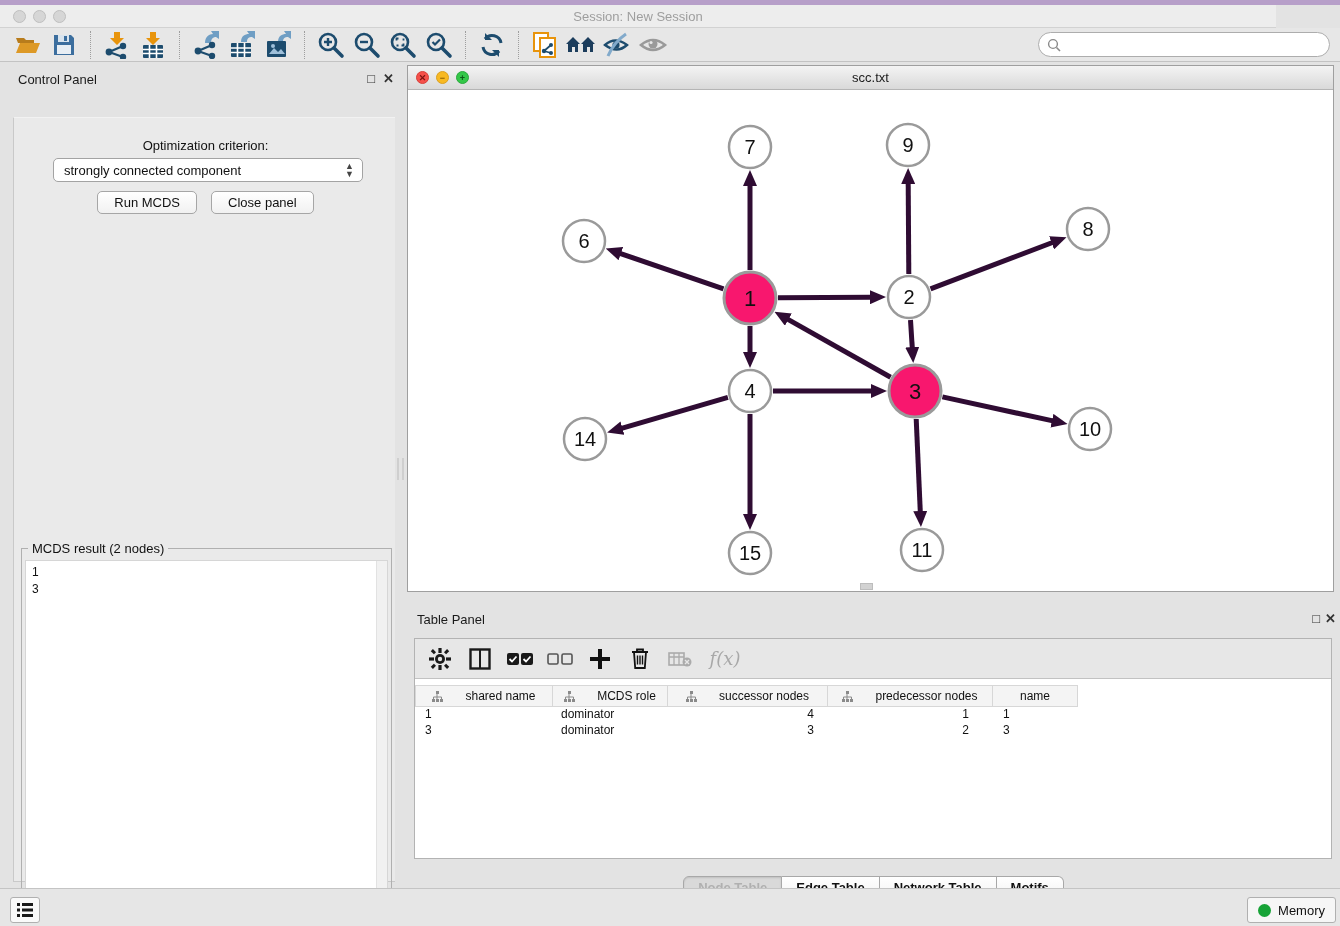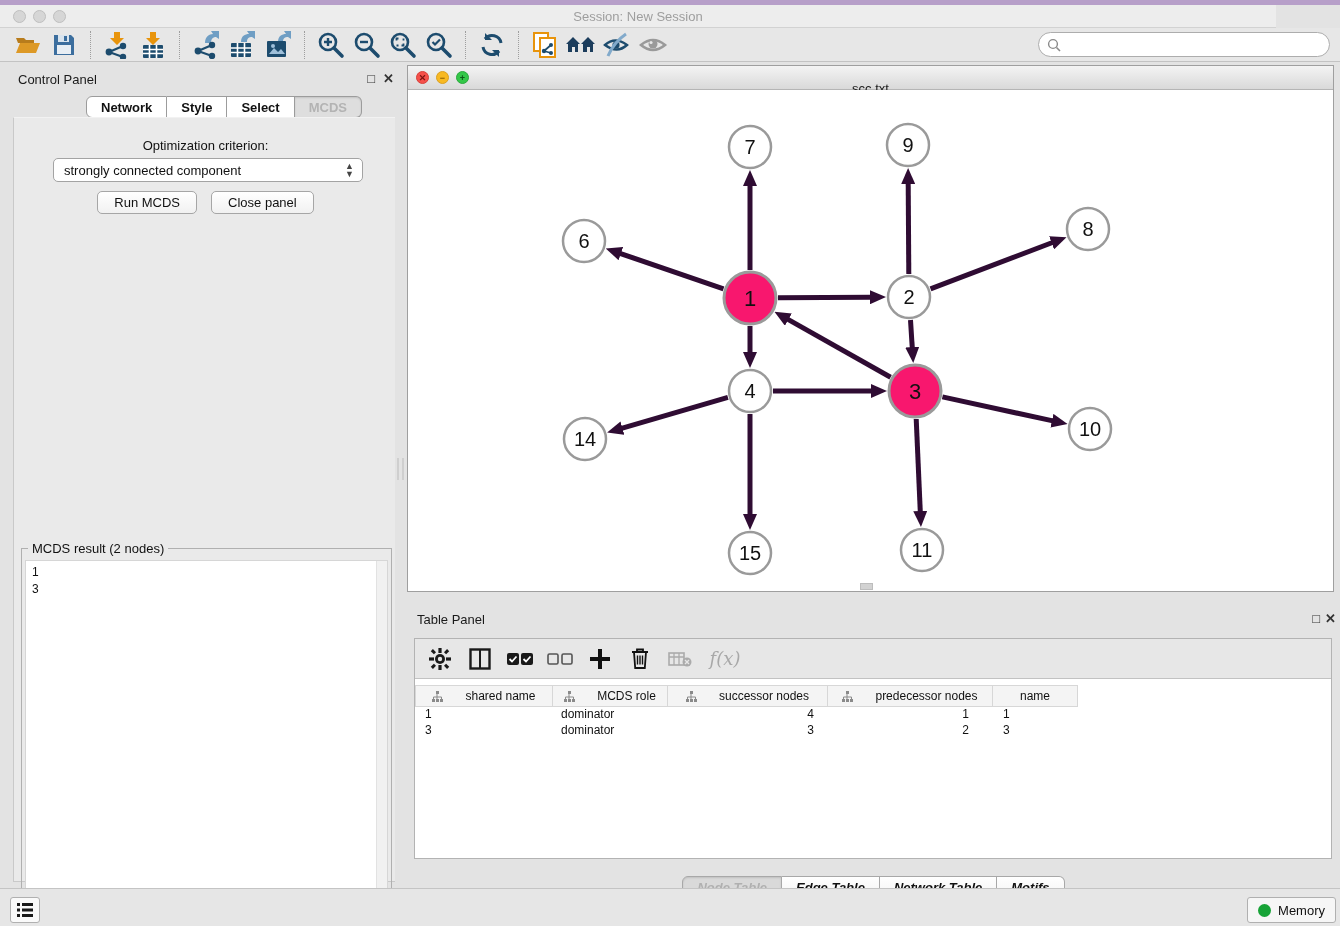--- a/index.html
+++ b/index.html
@@ -39,21 +39,21 @@
   .divider-v { position:absolute; left:395px; top:62px; width:12px; height:826px; background:#e3e3e3; }
   .divider-grip { position:absolute; left:2px; top:396px; width:7px; height:22px; border-left:2px solid #cfcfcf; border-right:2px solid #cfcfcf; }
 
   
   .net-window { position:absolute; left:407px; top:65px; width:927px; height:527px; background:#fff; border:1px solid #9f9f9f; }
   .net-titlebar { position:absolute; left:0; top:0; width:100%; height:24px; background:linear-gradient(#f4f4f4,#d9d9d9); border-bottom:1px solid #b5b5b5; }
   .tl { position:absolute; top:5px; width:13px; height:13px; border-radius:50%; font-size:9px; font-weight:bold; display:flex; align-items:center; justify-content:center; }
   .tl-red { left:8px; background:#f5504a; border:1px solid #d7403a; color:#7c1210; }
   .tl-yellow { left:28px; background:#f8b922; border:1px solid #dba021; color:#8a5d00; }
   .tl-green { left:48px; background:#33c748; border:1px solid #2aa93c; color:#0c5a17; }
-  .net-title { position:absolute; left:0; right:0; top:4px; text-align:center; font-size:13px; color:#1a1a1a;margin-top:11px; }
+  .net-title { position:absolute; left:0; right:0; top:4px; text-align:center; font-size:13px; color:#1a1a1a; }
   .net-canvas { position:absolute; left:0; top:24px; width:925px; height:501px; background:#fff; }
   .net-hthumb { position:absolute; left:452px; bottom:1px; width:13px; height:7px; background:#d2d2d2; border:1px solid #bdbdbd; }
 
   
   .table-panel { position:absolute; left:407px; top:595px; width:933px; height:291px; background:#e3e3e3;margin-top:12px; }
   .tp-header { position:absolute; left:10px; top:5px; font-size:13px; color:#1a1a1a; }
   .tp-container { position:absolute; left:7px; top:31px; width:918px; height:221px; background:#fff; border:1px solid #b3b3b3; }
   .tp-toolbar { position:absolute; left:0; top:0; width:100%; height:40px; background:#e7e7e7; border-bottom:1px solid #c2c2c2; display:flex; align-items:center; padding-left:10px; gap:10px; }
   .tp-icon { width:30px; height:30px; display:flex; align-items:center; justify-content:center; }
   .fx { font-family:"DejaVu Serif",serif; font-style:italic; font-size:18px; color:#a8a8a8; }
@@ -61,21 +61,21 @@
   .hcell { background:#f4f4f4; border:1px solid #d7d7d7; border-left:none; display:flex; align-items:center; justify-content:center; gap:22px; font-size:12px; color:#111; }
   .hcell:first-child { border-left:1px solid #d7d7d7; }
   .trows { position:absolute; left:0; top:68px; width:100%; }
   .trow { display:flex; height:16px; font-size:12px; color:#111; }
   .tcell { overflow:hidden; white-space:nowrap; }
   .tcell:nth-child(1){ width:138px; padding-left:10px; }
   .tcell:nth-child(2){ width:115px; padding-left:8px; }
   .tcell:nth-child(3){ width:160px; text-align:right; padding-right:14px; }
   .tcell:nth-child(4){ width:165px; text-align:right; padding-right:24px; }
   .tcell:nth-child(5){ width:85px; padding-left:10px; }
-  .tp-tabs { position:absolute; left:0; right:0; top:269px; display:flex; justify-content:center;font-style:italic; }
+  .tp-tabs { position:absolute; left:0; right:0; top:269px; display:flex; justify-content:center; }
   .tp-tab { padding:0 14px; height:22px; background:linear-gradient(#ffffff,#f3f3f3); border:1px solid #a8a8a8; border-left:none; font-size:13px; font-weight:bold; color:#111; display:flex; align-items:center; }
   .tp-tab:first-child { border-left:1px solid #a8a8a8; border-radius:6px 0 0 6px; }
   .tp-tab:last-child { border-radius:0 6px 6px 0; }
   .tp-tab.sel { background:#d9d9d9; color:#b0b0b0; box-shadow:inset 0 1px 2px rgba(0,0,0,.12); }
 
   
   .status-bar { position:absolute; left:0; top:888px; width:1340px; height:38px; background:#e6e6e6; border-top:1px solid #c4c4c4; }
   .sb-left-btn { position:absolute; left:10px; top:8px; width:30px; height:26px; background:#fafafa; border:1px solid #b0b0b0; border-radius:3px; display:flex; align-items:center; justify-content:center; }
   .memory-btn { position:absolute; right:4px; top:8px; height:26px; background:#f6f6f6; border:1px solid #b0b0b0; border-radius:3px; display:flex; align-items:center; padding:0 10px; gap:7px; font-size:13px; color:#111; }
   .mem-dot { width:13px; height:13px; border-radius:50%; background:#17a337; }
@@ -234,26 +234,20 @@
     <svg width="14" height="14" viewBox="0 0 14 14">
         <circle cx="6" cy="6" r="4.4" fill="none" stroke="#8a8a8a" stroke-width="1.4"></circle>
         <path d="M9.5 9.5l3.5 3.5" stroke="#8a8a8a" stroke-width="1.6"></path>
       </svg>
   </div>
 
   <div class="control-panel">
     <div class="cp-header">Control Panel</div>
     <div class="panel-ctl" style="right:28px">□</div>
     <div class="panel-ctl" style="right:9px; font-weight:bold">✕</div>
-    <div class="cp-tabs">
-      <div class="cp-tab">Network</div>
-      <div class="cp-tab">Style</div>
-      <div class="cp-tab">Select</div>
-      <div class="cp-tab sel">MCDS</div>
-    </div>
     <div class="cp-content">
       <div class="opt-label">Optimization criterion:</div>
       <div class="opt-select">
         <span>strongly connected component</span>
         <span class="stepper">
             <span>▲</span>
             <span>▼</span>
           </span>
       </div>
       <div class="cp-buttons">

